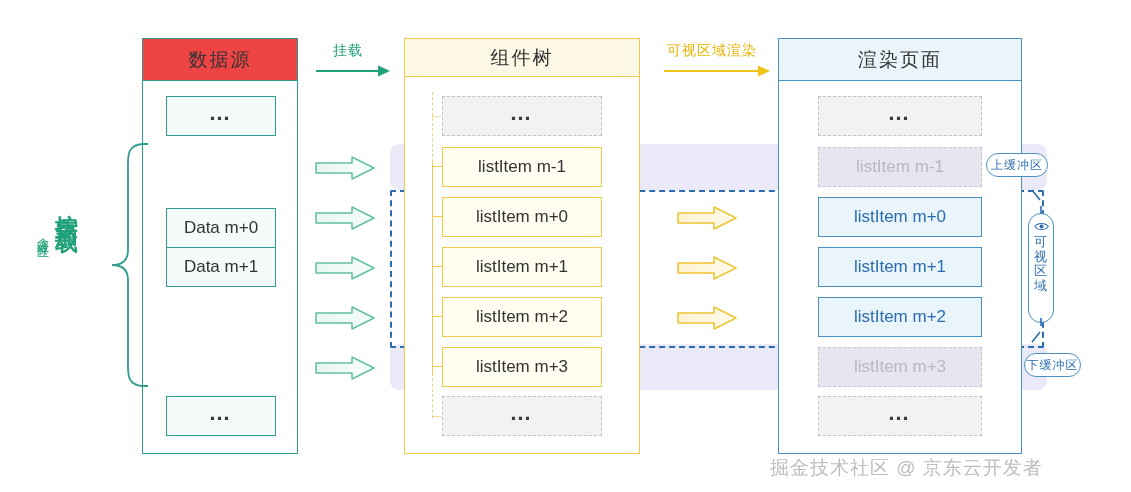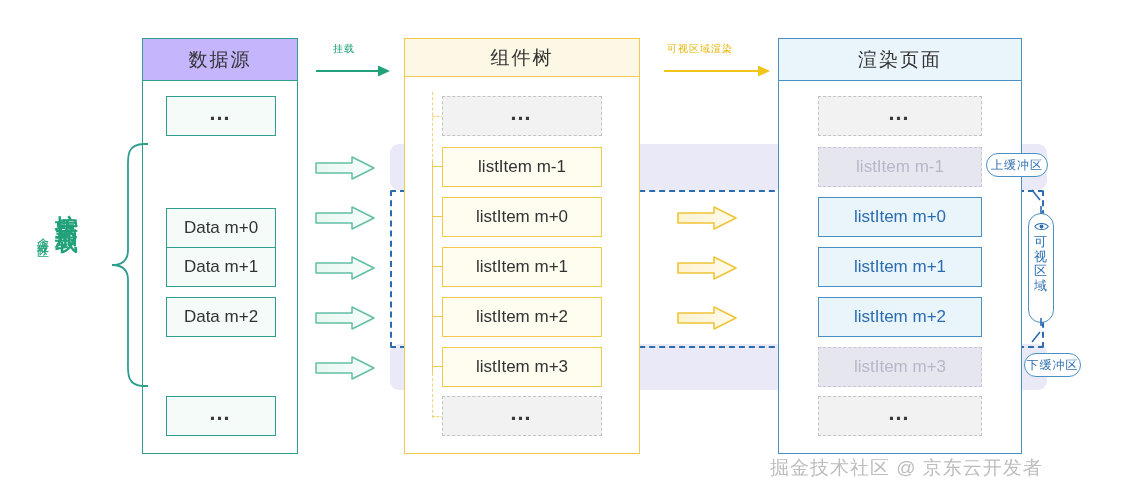--- a/index.html
+++ b/index.html
@@ -17,21 +17,21 @@
   
   .viewport-rect{position:absolute;border:2.5px dashed #2b6cb0;border-radius:2px;}
 
   
   .col{position:absolute;box-sizing:border-box;background:#fff;}
   .col-head{box-sizing:border-box;width:100%;text-align:center;
             font-size:19px;letter-spacing:2px;color:#333;
             display:flex;align-items:center;justify-content:center;}
 
   .col-src{border:1.6px solid #2f9e8f;}
-  .col-src .col-head{background:#c4b5fd;border-bottom:1.6px solid #2f9e8f;height:42px;font-family:Liberation Serif, serif;}
+  .col-src .col-head{background:#ef4444;border-bottom:1.6px solid #2f9e8f;height:42px;font-family:Liberation Serif, serif;}
 
   .col-tree{border:1.6px solid #f2c94c;}
   .col-tree .col-head{background:#fdf8e6;border-bottom:1.6px solid #f2c94c;height:38px;}
 
   .col-page{border:1.6px solid #4a90c2;}
   .col-page .col-head{background:#eaf5fb;border-bottom:1.6px solid #4a90c2;height:42px;}
 
   
   .item{position:absolute;box-sizing:border-box;display:flex;
         align-items:center;justify-content:center;font-size:17px;}
@@ -45,21 +45,21 @@
 
   .dots{letter-spacing:3px;font-size:22px;color:#3b3b3b;line-height:0;
         padding-bottom:6px;font-weight:700;}
 
   
   .tline{position:absolute;background:#f2c94c;}
   .tline-d{position:absolute;border-top:1.3px dashed #f0d27a;}
   .tline-dv{position:absolute;border-left:1.3px dashed #f0d27a;}
 
   
-  .flow-label{position:absolute;font-size:10px;letter-spacing:1px;}
+  .flow-label{position:absolute;font-size:14px;letter-spacing:1px;}
   .flow-mount{color:#21a179;}
   .flow-render{color:#e8b300;}
 
   
   .vlabel{position:absolute;writing-mode:vertical-rl;text-orient:upright;
           -webkit-text-orientation:upright;text-orientation:upright;}
   .vlabel-main{color:#21a179;font-size:23px;font-weight:700;letter-spacing:5px;}
   .vlabel-sub{color:#21a179;font-size:12px;letter-spacing:3px;}
 
   
@@ -88,21 +88,20 @@
 
   <div class="col col-src" style="left:142px;top:38px;width:156px;height:416px;">
     <div class="col-head">数据源</div>
   </div>
 
   <div class="item it-src" style="left:166px;top:96px;width:110px;height:40px;">
     <span class="dots">…</span>
   </div>
   <div class="item it-src" style="left:166px;top:197px;width:110px;height:40px;margin-top:11px;">Data m+0</div>
   <div class="item it-src" style="left:166px;top:247px;width:110px;height:40px;">Data m+1</div>
-  <div class="item it-src" style="left:166px;top:297px;width:110px;height:40px;">Data m+2</div>
   <div class="item it-src" style="left:166px;top:396px;width:110px;height:40px;">
     <span class="dots">…</span>
   </div>
 
   <svg class="abs" style="left:86px;top:140px;width:62px;height:250px;" viewBox="0 0 62 250">
     <path d="M58 4 C40 4 42 18 42 30 L42 110 C42 122 34 125 26 125
              C34 125 42 128 42 140 L42 220 C42 232 40 246 58 246" fill="none" stroke="#2f9e8f" stroke-width="1.8" stroke-linecap="round"></path>
     <path d="M58 4 L74 4" fill="none" stroke="#2f9e8f" stroke-width="1.8" stroke-dasharray="7 5"></path>
     <path d="M58 246 L74 246" fill="none" stroke="#2f9e8f" stroke-width="1.8" stroke-dasharray="7 5"></path>
   </svg>

